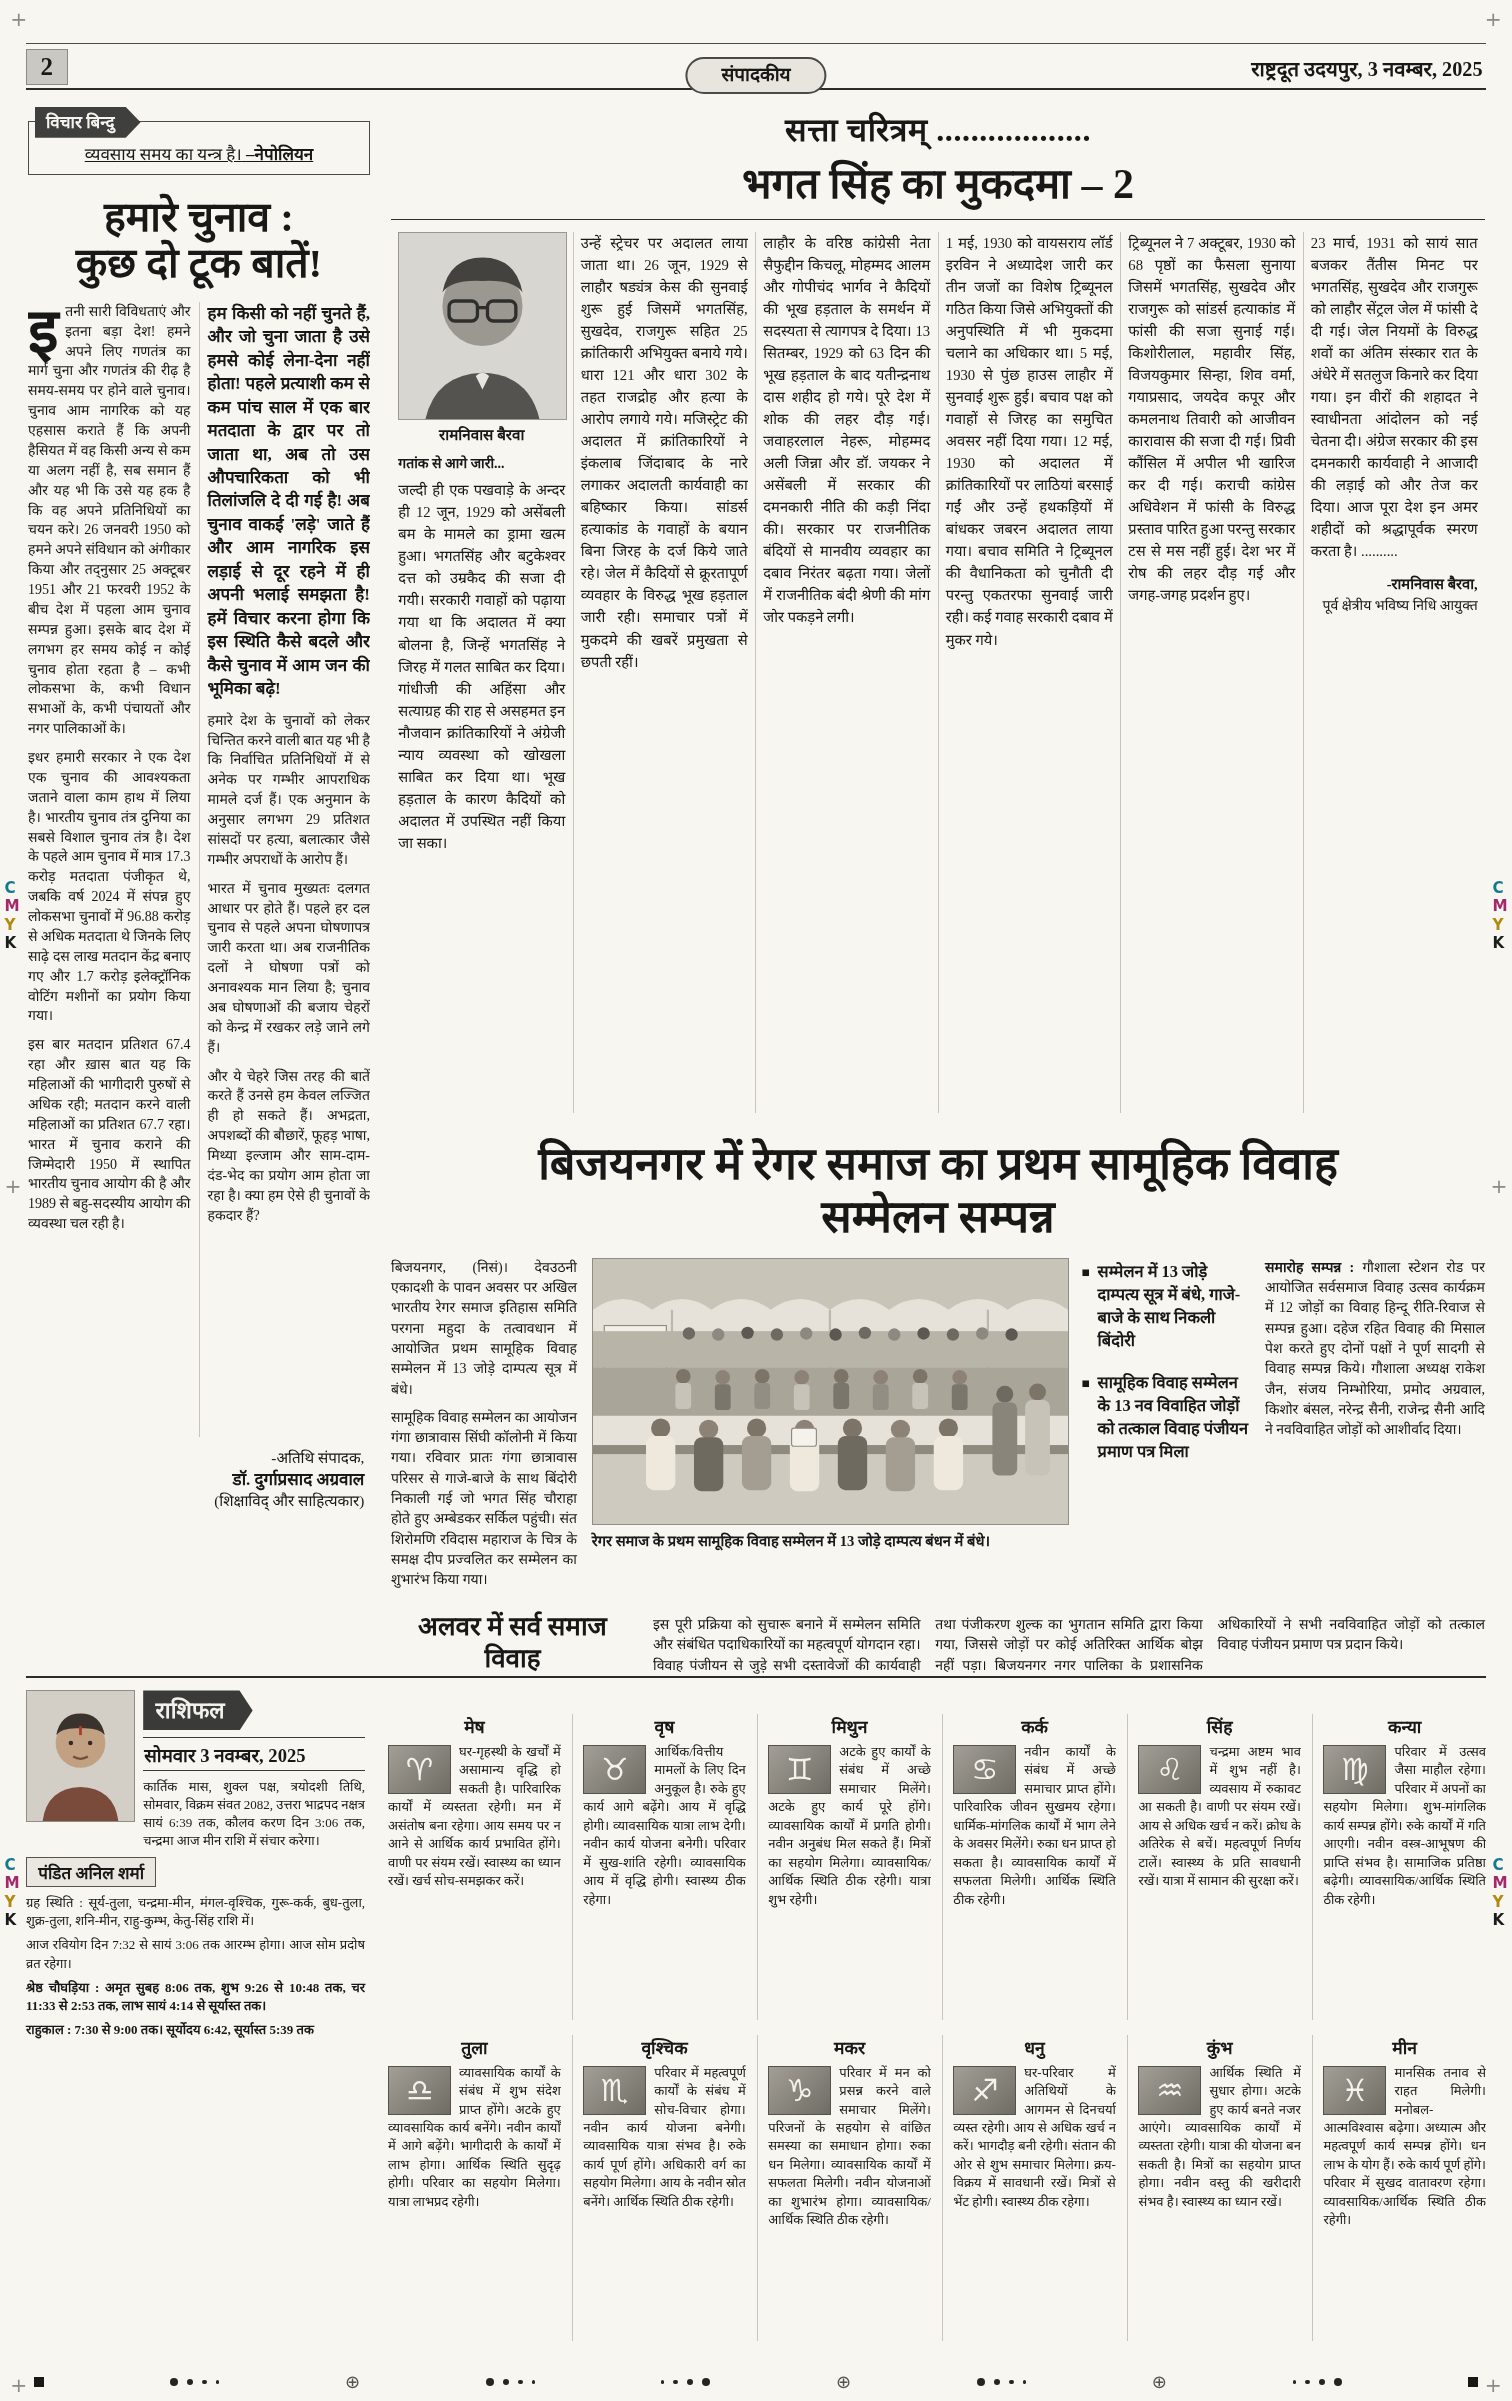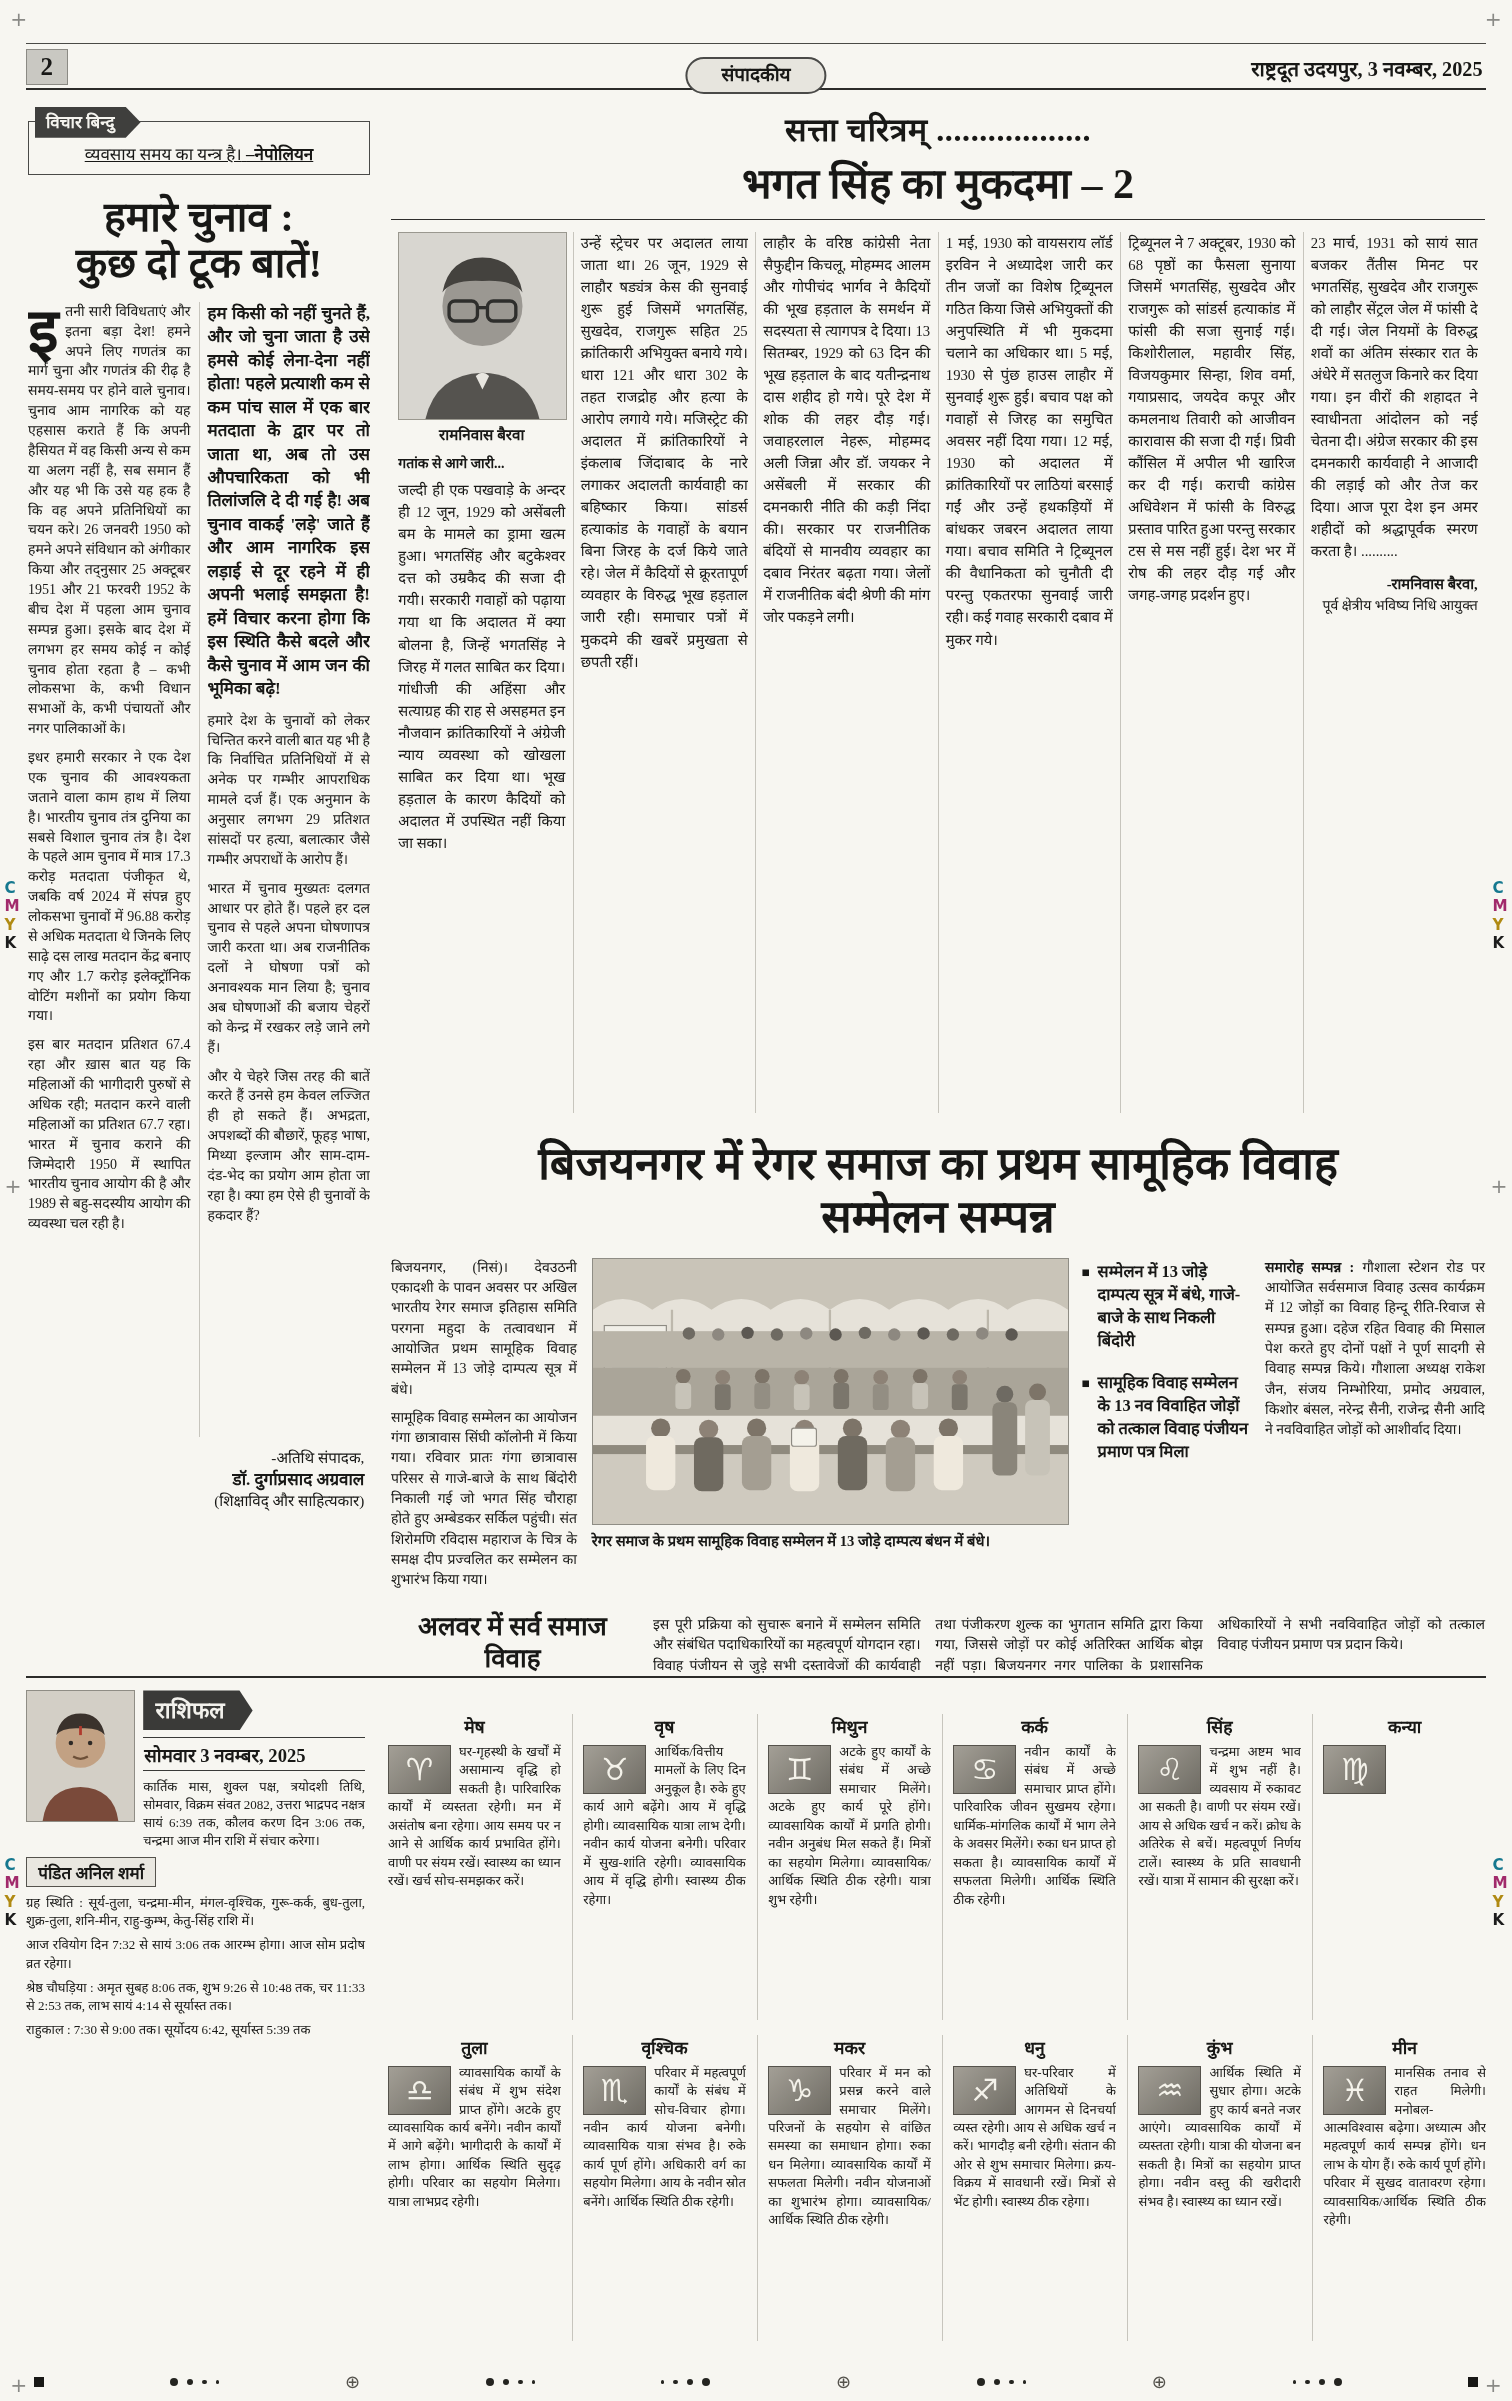--- a/index.html
+++ b/index.html
@@ -85,21 +85,21 @@
   .astro-fig svg{width:107px;height:130px;display:block;border:0.6px solid #8f8d85;}
   .rl-head{flex:1;min-width:0;}
   .rashi-banner{display:inline-block;background:#3a3a38;color:#f2f1ec;font-weight:bold;font-size:22.6px;
          padding:3.4px 28px 5.6px 12.4px;clip-path:polygon(0 0,88% 0,100% 50%,88% 100%,0 100%);}
   .rashi-date{font-weight:bold;font-size:18.6px;border-top:1.7px solid #3a3a38;border-bottom:1.7px solid #3a3a38;
          padding:3.4px 1.1px;margin:6.8px 0;}
   .panchang{font-size:13px;line-height:1.4;margin:0;text-align:justify;}
   .astro-name{font-weight:bold;font-size:17px;margin:6.8px 0;border:1.1px solid #55534d;
          display:inline-block;padding:2.3px 11.3px;background:#e9e7e0;}
   .rl-line{font-size:13px;line-height:1.42;margin:0 0 5.6px;text-align:justify;}
-  .rl-line.bold{font-weight:normal;}
+  .rl-line.bold{font-weight:bold;}
   .rashi-grid{position:absolute;left:361px;right:0;top:12.4px;bottom:6.8px;display:grid;
          grid-template-columns:repeat(6,1fr);grid-template-rows:1fr 1fr;column-gap:11.3px;row-gap:14.7px;margin-top:24px;}
   .sign{border-left:0.6px solid #c7c5bd;padding-left:10.2px;overflow:hidden;min-width:0;}
   .sign:nth-child(6n+1){border-left:none;padding-left:1.1px;}
   .sign-name{font-weight:bold;font-size:17.5px;text-align:center;margin-bottom:4.5px;}
   .sign-icon{float:left;width:61px;height:47px;background:linear-gradient(135deg,#a39f96,#6f6c64);
          color:#f4f2ea;display:flex;align-items:center;justify-content:center;font-size:30.5px;
          margin:2.3px 8px 2.3px 0;border:0.6px solid #55524b;font-family:"DejaVu Sans",sans-serif;}
   .sign-text{font-size:13px;line-height:1.42;text-align:justify;margin:0;}
 
@@ -392,20 +392,21 @@
         <div class="sign-icon">
             <span>♌</span>
           </div>
         <p class="sign-text">चन्द्रमा अष्टम भाव में शुभ नहीं है। व्यवसाय में रुकावट आ सकती है। वाणी पर संयम रखें। आय से अधिक खर्च न करें। क्रोध के अतिरेक से बचें। महत्वपूर्ण निर्णय टालें। स्वास्थ्य के प्रति सावधानी रखें। यात्रा में सामान की सुरक्षा करें।</p>
       </div>
       <div class="sign">
         <div class="sign-name">कन्या</div>
         <div class="sign-icon">
             <span>♍</span>
           </div>
+        <p class="sign-text">परिवार में उत्सव जैसा माहौल रहेगा। परिवार में अपनों का सहयोग मिलेगा। शुभ-मांगलिक कार्य सम्पन्न होंगे। रुके कार्यों में गति आएगी। नवीन वस्त्र-आभूषण की प्राप्ति संभव है। सामाजिक प्रतिष्ठा बढ़ेगी। व्यावसायिक/आर्थिक स्थिति ठीक रहेगी।</p>
       </div>
       <div class="sign">
         <div class="sign-name">तुला</div>
         <div class="sign-icon">
             <span>♎</span>
           </div>
         <p class="sign-text">व्यावसायिक कार्यों के संबंध में शुभ संदेश प्राप्त होंगे। अटके हुए व्यावसायिक कार्य बनेंगे। नवीन कार्यों में आगे बढ़ेंगे। भागीदारी के कार्यों में लाभ होगा। आर्थिक स्थिति सुदृढ़ होगी। परिवार का सहयोग मिलेगा। यात्रा लाभप्रद रहेगी।</p>
       </div>
       <div class="sign">
         <div class="sign-name">वृश्चिक</div>

